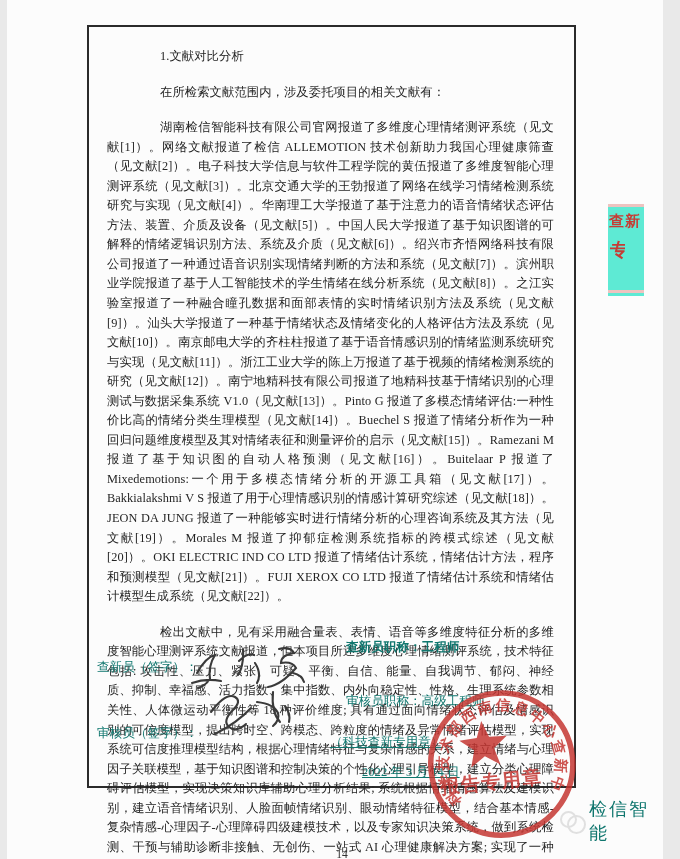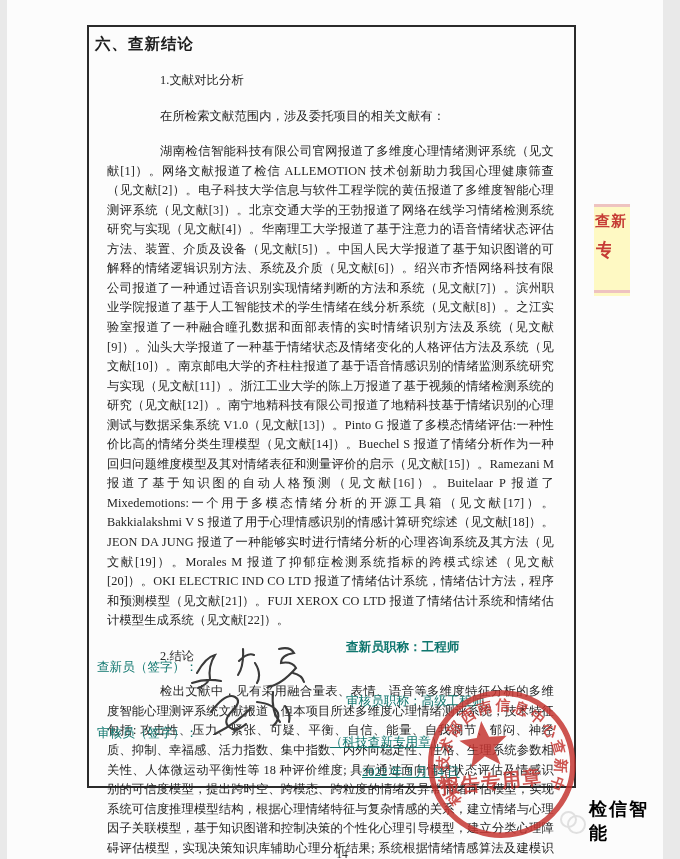--- a/index.html
+++ b/index.html
@@ -30,22 +30,22 @@
     position:absolute;font-size:12.6px;color:#0f766e;white-space:nowrap;
   }
   .handwriting{position:absolute;}
   .handwriting path{fill:none;stroke:#3a3a3a;stroke-width:2.1;stroke-linecap:round;}
   .seal{
     position:absolute;left:415px;top:680px;width:162px;height:172px;
     opacity:0.84;transform:rotate(-6deg);z-index:5;pointer-events:none;
   }
   .seal text{fill:#c53430;font-family:"Liberation Sans",sans-serif;}
   .edge-stamp{
-    position:absolute;left:594px;top:204px;width:36px;height:92px;
-    background:#fef9c3;overflow:hidden;
+    position:absolute;left:608px;top:204px;width:36px;height:92px;
+    background:#5eead4;overflow:hidden;
   }
   .edge-stamp .bar{position:absolute;left:0;width:100%;height:3px;background:#eec3c0;}
   .edge-stamp .chars{
     position:absolute;left:1px;top:8px;color:#c63c35;font-weight:bold;
     font-size:15px;letter-spacing:1px;white-space:nowrap;
   }
   .edge-stamp .partial{
     position:absolute;left:2px;top:34px;width:15px;height:26px;overflow:hidden;
     color:#c63c35;font-weight:bold;font-size:18px;
   }
@@ -56,39 +56,37 @@
   .watermark{
     position:absolute;left:553px;top:797px;display:flex;align-items:center;gap:5px;
   }
   .wm-logo{position:relative;width:26px;height:24px;}
   .wm-logo .c1,.wm-logo .c2{
     position:absolute;border:2px solid #e0e0e0;border-radius:50%;background:transparent;
   }
   .wm-logo .c1{width:13px;height:13px;left:0;top:2px;}
   .wm-logo .c2{width:15px;height:15px;left:7px;top:6px;}
   .wm-text{
-    font-size:18px;font-weight:bold;color:#000000;letter-spacing:2px;
+    font-size:18px;font-weight:normal;color:#0f766e;letter-spacing:2px;
     font-family:"Liberation Sans",sans-serif;
   }
   .date-line,.seal-note{z-index:2;text-decoration:underline;}
 </style>
 </head>
 <body>
 
 <div class="page">
 
   <div class="frame">
 
-    <div class="doc-title">六、查新结论</div>
 
     <div class="doc-body">
       <p>1.文献对比分析</p>
       <p>在所检索文献范围内，涉及委托项目的相关文献有：</p>
       <p>湖南检信智能科技有限公司官网报道了多维度心理情绪测评系统（见文献[1]）。网络文献报道了检信 ALLEMOTION 技术创新助力我国心理健康筛查（见文献[2]）。电子科技大学信息与软件工程学院的黄伍报道了多维度智能心理测评系统（见文献[3]）。北京交通大学的王勃报道了网络在线学习情绪检测系统研究与实现（见文献[4]）。华南理工大学报道了基于注意力的语音情绪状态评估方法、装置、介质及设备（见文献[5]）。中国人民大学报道了基于知识图谱的可解释的情绪逻辑识别方法、系统及介质（见文献[6]）。绍兴市齐悟网络科技有限公司报道了一种通过语音识别实现情绪判断的方法和系统（见文献[7]）。滨州职业学院报道了基于人工智能技术的学生情绪在线分析系统（见文献[8]）。之江实验室报道了一种融合瞳孔数据和面部表情的实时情绪识别方法及系统（见文献[9]）。汕头大学报道了一种基于情绪状态及情绪变化的人格评估方法及系统（见文献[10]）。南京邮电大学的齐柱柱报道了基于语音情感识别的情绪监测系统研究与实现（见文献[11]）。浙江工业大学的陈上万报道了基于视频的情绪检测系统的研究（见文献[12]）。南宁地精科技有限公司报道了地精科技基于情绪识别的心理测试与数据采集系统 V1.0（见文献[13]）。Pinto G 报道了多模态情绪评估:一种性价比高的情绪分类生理模型（见文献[14]）。Buechel S 报道了情绪分析作为一种回归问题维度模型及其对情绪表征和测量评价的启示（见文献[15]）。Ramezani M 报道了基于知识图的自动人格预测（见文献[16]）。Buitelaar P 报道了 Mixedemotions:一个用于多模态情绪分析的开源工具箱（见文献[17]）。Bakkialakshmi V S 报道了用于心理情感识别的情感计算研究综述（见文献[18]）。JEON DA JUNG 报道了一种能够实时进行情绪分析的心理咨询系统及其方法（见文献[19]）。Morales M 报道了抑郁症检测系统指标的跨模式综述（见文献[20]）。OKI ELECTRIC IND CO LTD 报道了情绪估计系统，情绪估计方法，程序和预测模型（见文献[21]）。FUJI XEROX CO LTD 报道了情绪估计系统和情绪估计模型生成系统（见文献[22]）。</p>
-      <p>2.结论</p>
       <p>检出文献中，见有采用融合量表、表情、语音等多维度特征分析的多维度智能心理测评系统文献报道，但本项目所述多维度心理情绪测评系统，技术特征包括: 攻击性、压力、紧张、可疑、平衡、自信、能量、自我调节、郁闷、神经质、抑制、幸福感、活力指数、集中指数、内外向稳定性、性格、生理系统参数相关性、人体微运动平衡性等 18 种评价维度; 具有通过面向情绪状态评估及情感识别的可信度模型，提出跨时空、跨模态、跨粒度的情绪及异常情绪评估模型，实现系统可信度推理模型结构，根据心理情绪特征与复杂情感的关系，建立情绪与心理因子关联模型，基于知识图谱和控制决策的个性化心理引导模型，建立分类心理障碍评估模型，实现决策知识库辅助心理分析结果; 系统根据情绪情感算法及建模识别，建立语音情绪识别、人脸面帧情绪识别、眼动情绪特征模型，结合基本情感-复杂情感-心理因子-心理障碍四级建模技术，以及专家知识决策系统，做到系统检测、干预与辅助诊断非接触、无创伤、一站式 AI 心理健康解决方案; 实现了一种数据采样终端、数据分析主机、数据报告打印自助式一体终端，能够便捷对检测人员的心理情绪实现检测并打印结果的非接触、无创伤 AI 心理情绪检测与辅助治疗自助检测终端; 在所检文献以及时限范围内，国内外未见文献报道。</p>
     </div>
 
     <div class="sig-label" style="left:8px;top:632px;">查新员（签字）：</div>
     <div class="sig-label" style="left:257px;top:612px;font-weight:bold;">查新员职称：工程师</div>
     <div class="sig-label" style="left:8px;top:698px;">审核员（签字）：</div>
     <div class="sig-label" style="left:257px;top:666px;">审核员职称：高级工程师</div>
     <div class="sig-label seal-note" style="left:241px;top:707px;">（科技查新专用章）</div>
     <div class="sig-label date-line" style="left:273px;top:737px;">2022 年 3 月 14 日</div>
 

